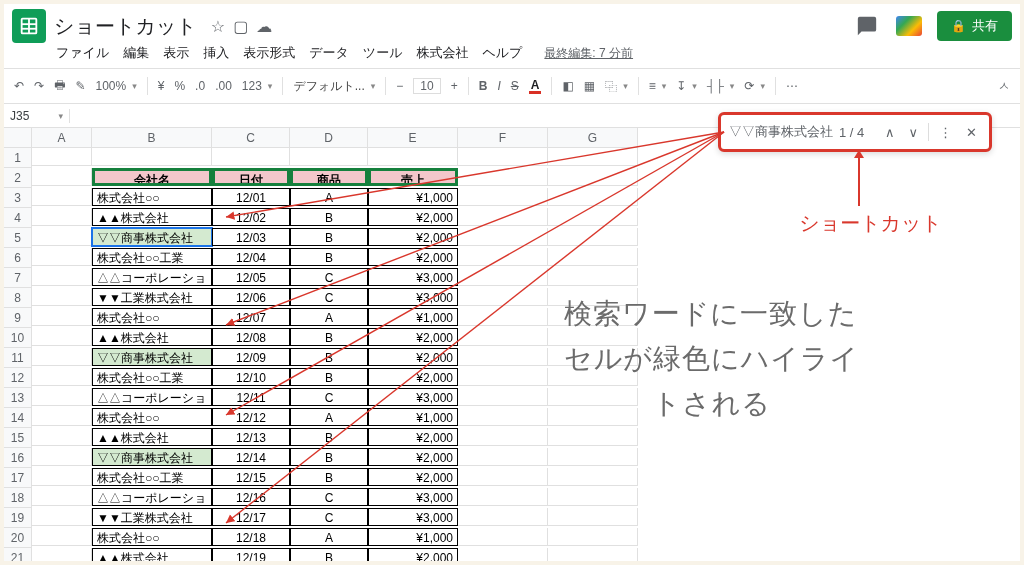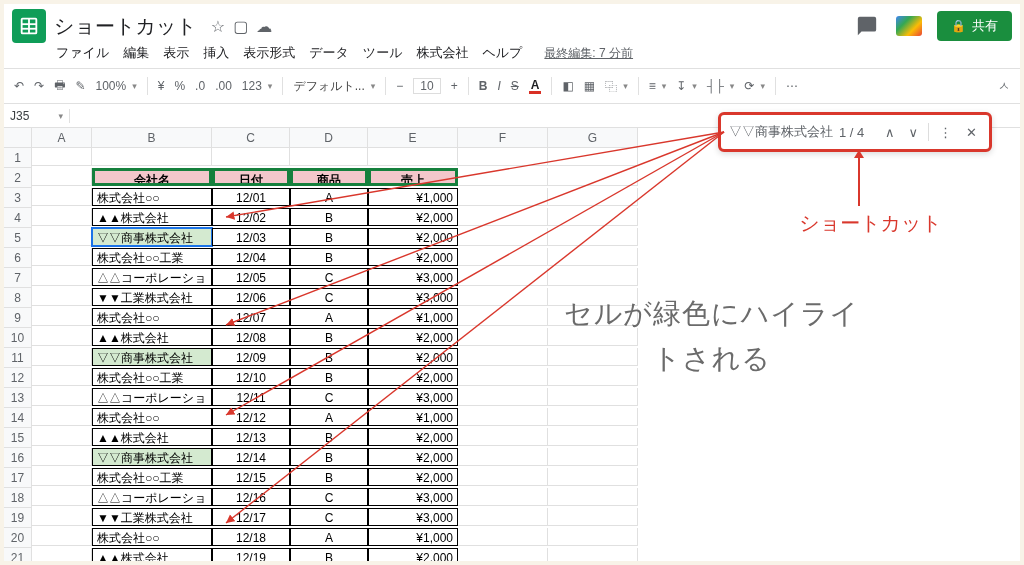--- a/index.html
+++ b/index.html
@@ -412,20 +412,21 @@
     <span class="fbtn">∧</span>
     <span class="fbtn">∨</span>
     <span class="fsep"></span>
     <span class="fbtn">⋮</span>
     <span class="fbtn">✕</span>
   </div>
 
   <div class="anno-arrow-v"></div>
   <div class="anno-count">ショートカット</div>
   <div class="anno-body">
+    <div>検索ワードに一致した</div>
     <div>セルが緑色にハイライ</div>
     <div style="text-align:center;">トされる</div>
   </div>
 
   <svg class="arrows" width="1016" height="557">
     <defs>
         <marker id="ah" markerWidth="8" markerHeight="8" refX="6" refY="3" orient="auto">
           <path d="M0,0 L6,3 L0,6 Z" fill="#d9372c"></path>
         </marker>
       </defs>

